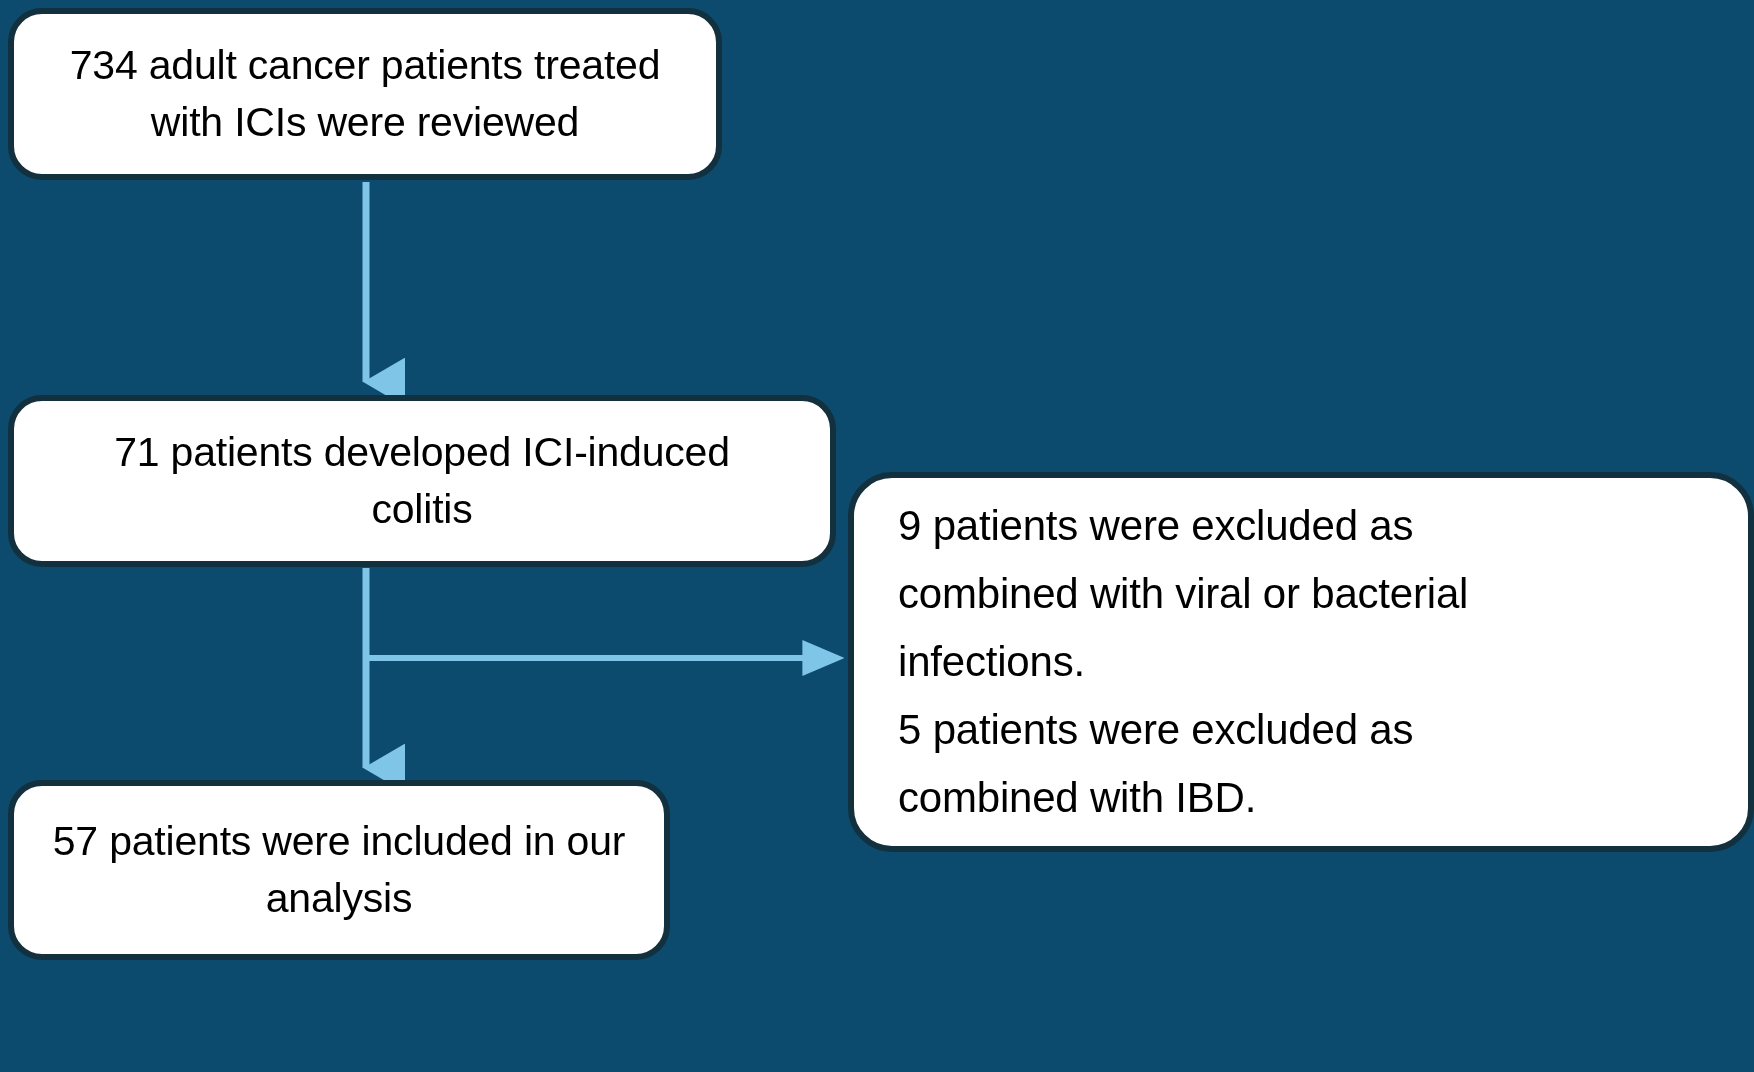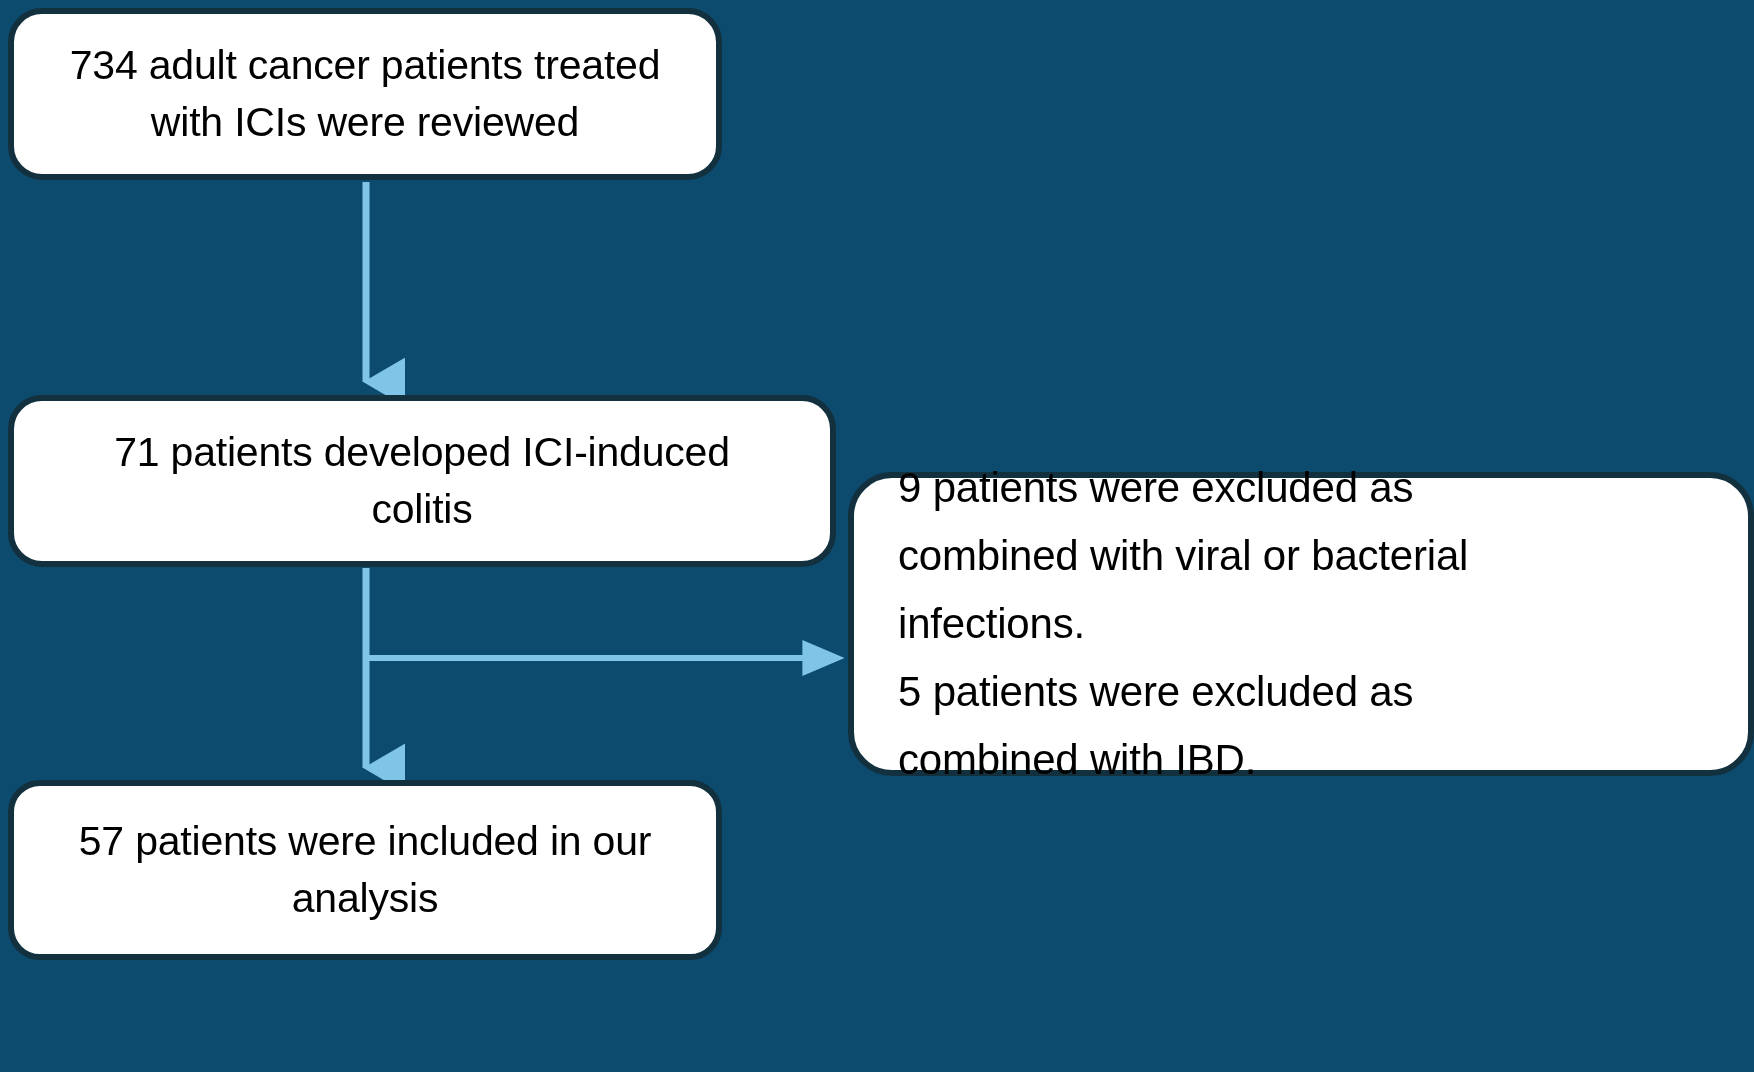--- a/index.html
+++ b/index.html
@@ -56,29 +56,28 @@
   }
   #node-colitis {
     left: 8px;
     top: 395px;
     width: 828px;
     height: 172px;
   }
   #node-included {
     left: 8px;
     top: 780px;
-    width: 714px;
+    width: 662px;
     height: 180px;
-    border-radius: 32px;
   }
   #node-excluded {
     left: 848px;
     top: 472px;
     width: 906px;
-    height: 304px;
+    height: 380px;
     border-radius: 44px;
     justify-content: flex-start;
     text-align: left;
     font-size: 42px;
     line-height: 1.62;
   }
   #node-excluded .node-text {
     padding: 0 0 0 44px;
     text-align: left;
   }

